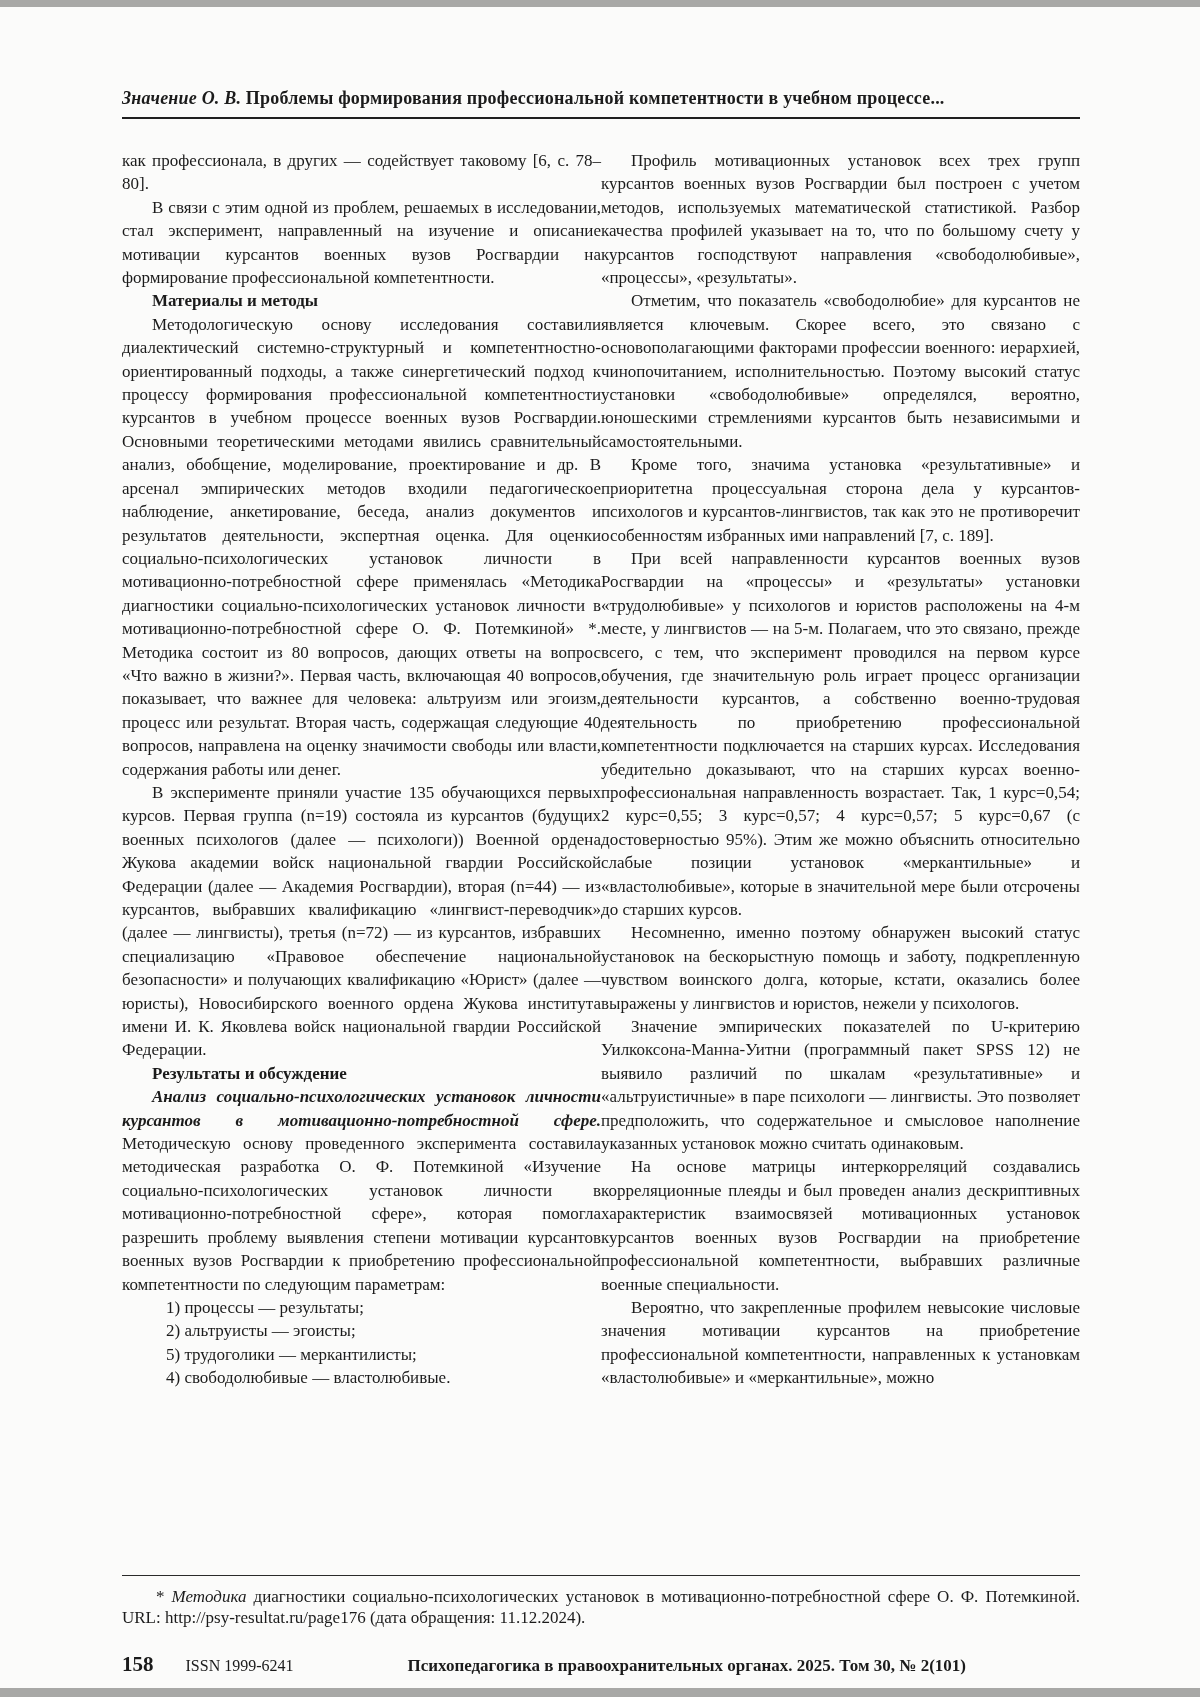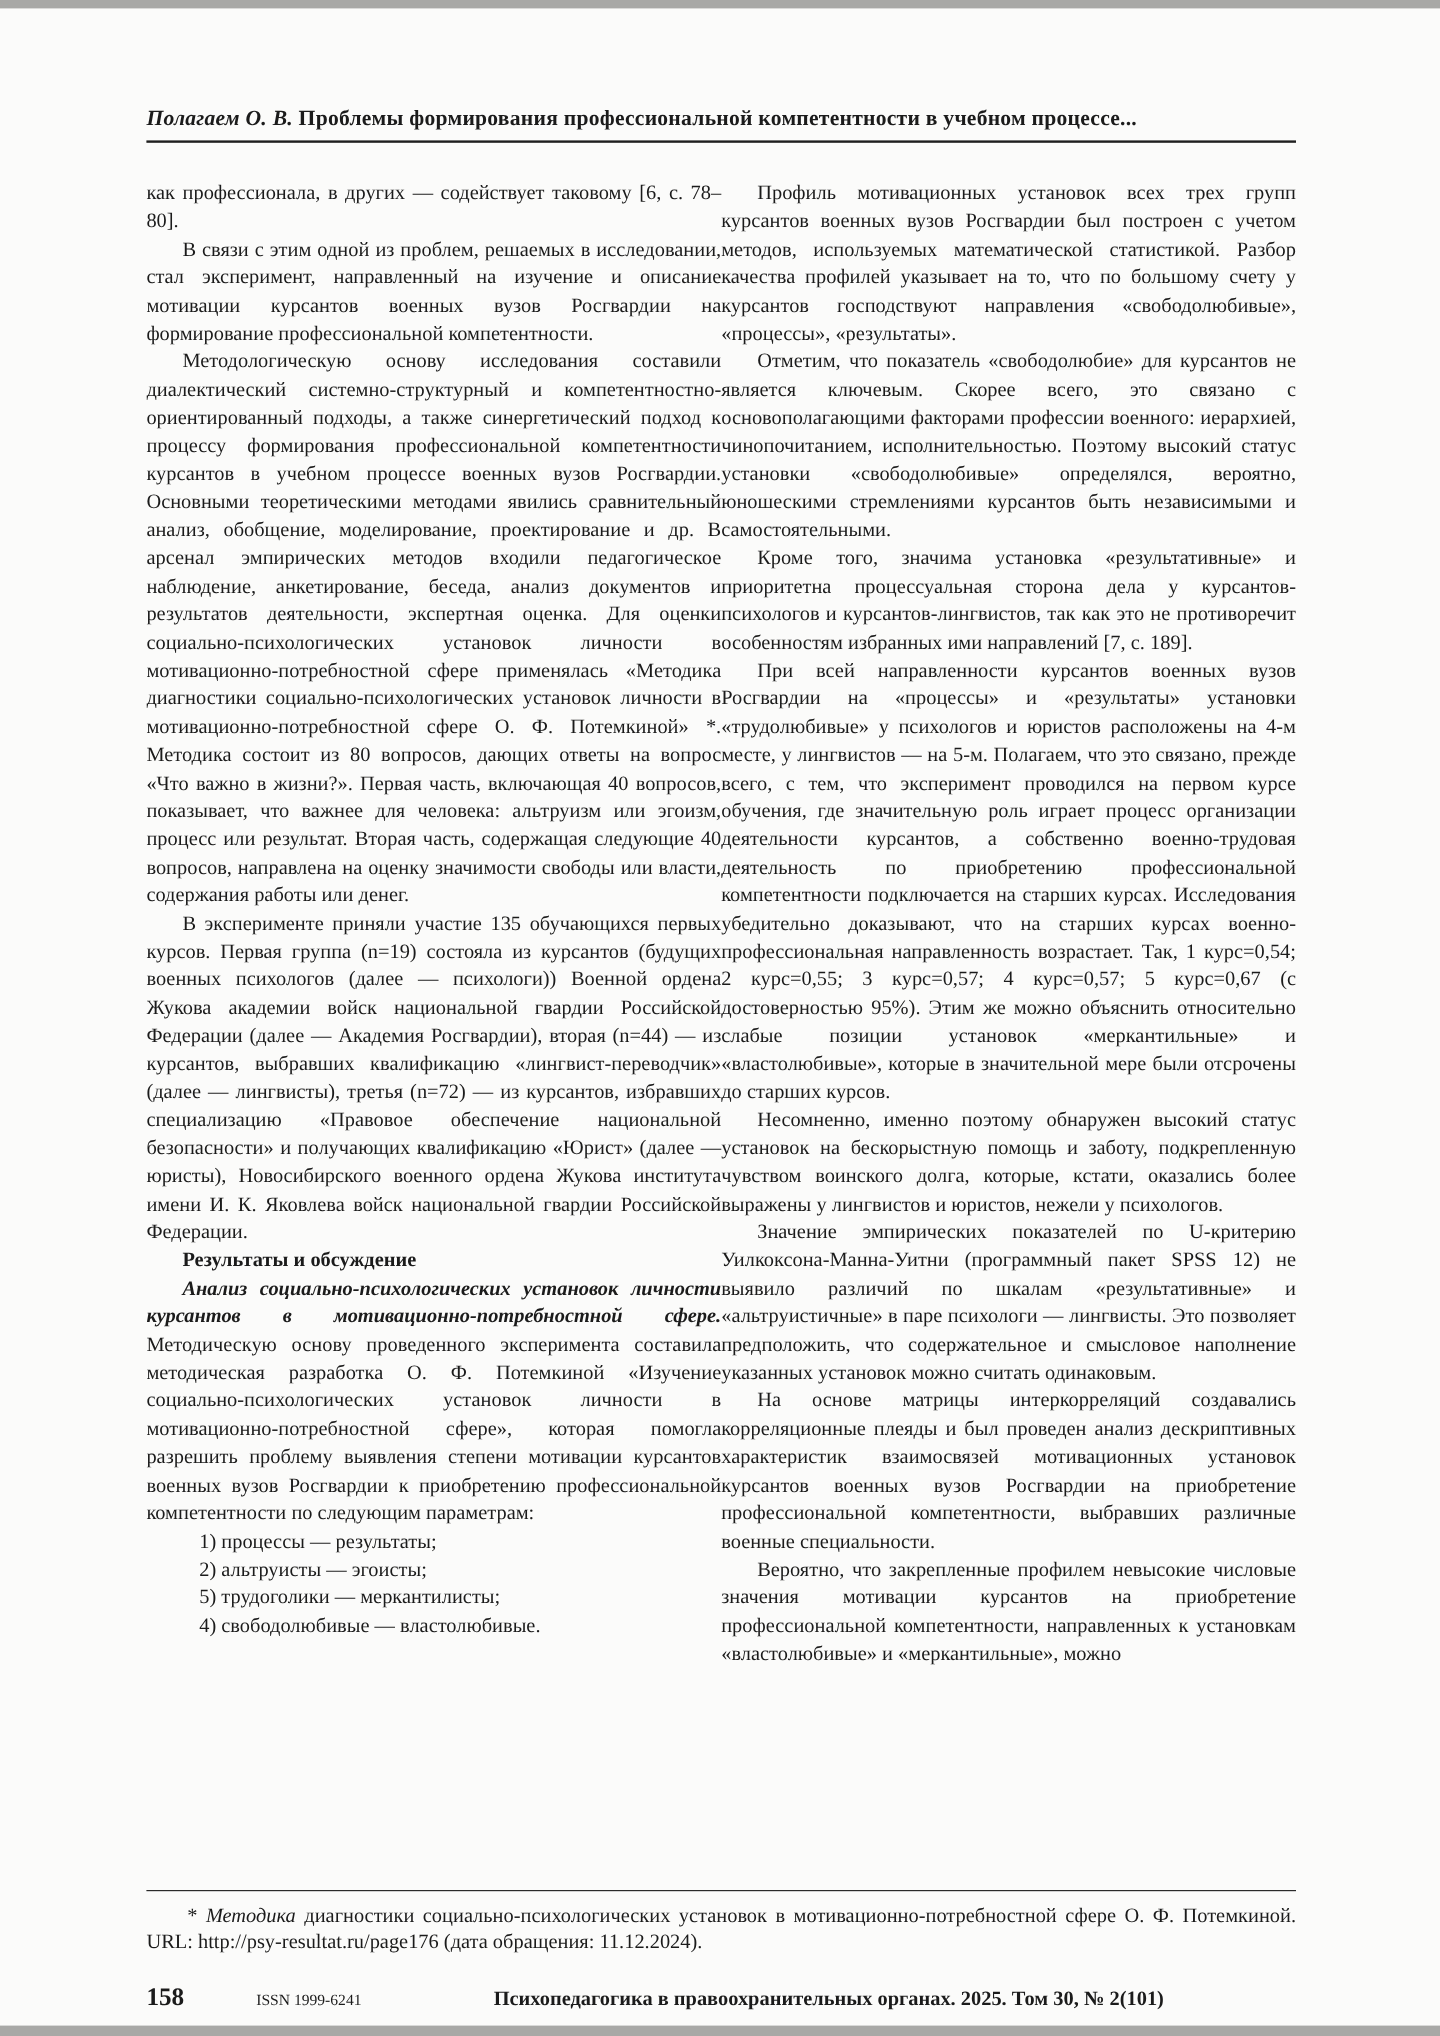--- a/index.html
+++ b/index.html
@@ -45,41 +45,42 @@
     text-align:justify; text-indent:34px;
     hyphens:auto; -webkit-hyphens:auto;
   }
   .fn-lead { font-style:italic; }
 
   .footer {
     display:flex; align-items:baseline;
     margin-top:24px; padding-bottom:20px;
   }
   .page-num { font-size:21px; font-weight:bold; }
-  .issn { font-size:13px; margin-left:60px; white-space:nowrap; }
+  .issn { font-size:16px; margin-left:32px; white-space:nowrap; }
   .journal { font-size:17px; flex:1 1 auto; text-align:center; white-space:nowrap;font-weight:bold; }
 </style>
 </head>
 <body>
 
 <div class="scan-edge top"></div>
 <div class="scan-edge bottom"></div>
 
 <div class="page">
 
   <div class="running-head">
-    <span class="rh-author">Полагаем О. В.</span>
+    <span class="rh-author">Значение О. В.</span>
     <span class="rh-title">Проблемы формирования профессиональной компетентности в учебном процессе...</span>
   </div>
   <div class="header-rule"></div>
 
   <div class="columns">
     <div class="col">
         <p class="blk noindent">как профессионала, в других — содействует таковому [6, с. 78–80].</p>
         <p class="blk p">В связи с этим одной из проблем, решаемых в исследовании, стал эксперимент, направленный на изучение и описание мотивации курсантов военных вузов Росгвардии на формирование профессиональной компетентности.</p>
+        <p class="blk h">Материалы и методы</p>
         <p class="blk p">Методологическую основу исследования составили диалектический системно-структурный и компетентностно-ориентированный подходы, а также синергетический подход к процессу формирования профессиональной компетентности курсантов в учебном процессе военных вузов Росгвардии. Основными теоретическими методами явились сравнительный анализ, обобщение, моделирование, проектирование и др. В арсенал эмпирических методов входили педагогическое наблюдение, анкетирование, беседа, анализ документов и результатов деятельности, экспертная оценка. Для оценки социально-психологических установок личности в мотивационно-потребностной сфере применялась «Методика диагностики социально-психологических установок личности в мотивационно-потребностной сфере О. Ф. Потемкиной» *. Методика состоит из 80 вопросов, дающих ответы на вопрос «Что важно в жизни?». Первая часть, включающая 40 вопросов, показывает, что важнее для человека: альтруизм или эгоизм, процесс или результат. Вторая часть, содержащая следующие 40 вопросов, направлена на оценку значимости свободы или власти, содержания работы или денег.</p>
         <p class="blk p">В эксперименте приняли участие 135 обучающихся первых курсов. Первая группа (n=19) состояла из курсантов (будущих военных психологов (далее — психологи)) Военной ордена Жукова академии войск национальной гвардии Российской Федерации (далее — Академия Росгвардии), вторая (n=44) — из курсантов, выбравших квалификацию «лингвист-переводчик» (далее — лингвисты), третья (n=72) — из курсантов, избравших специализацию «Правовое обеспечение национальной безопасности» и получающих квалификацию «Юрист» (далее — юристы), Новосибирского военного ордена Жукова института имени И. К. Яковлева войск национальной гвардии Российской Федерации.</p>
         <p class="blk h">Результаты и обсуждение</p>
         <p class="blk p"><span class="lead-bi">Анализ социально-психологических установок личности курсантов в мотивационно-потребностной сфере.</span> Методическую основу проведенного эксперимента составила методическая разработка О. Ф. Потемкиной «Изучение социально-психологических установок личности в мотивационно-потребностной сфере», которая помогла разрешить проблему выявления степени мотивации курсантов военных вузов Росгвардии к приобретению профессиональной компетентности по следующим параметрам:</p>
         <p class="blk li">1)  процессы — результаты;</p>
         <p class="blk li">2)  альтруисты — эгоисты;</p>
         <p class="blk li">5)  трудоголики — меркантилисты;</p>
         <p class="blk li">4)  свободолюбивые — властолюбивые.</p>
       </div>
     <div class="col">

